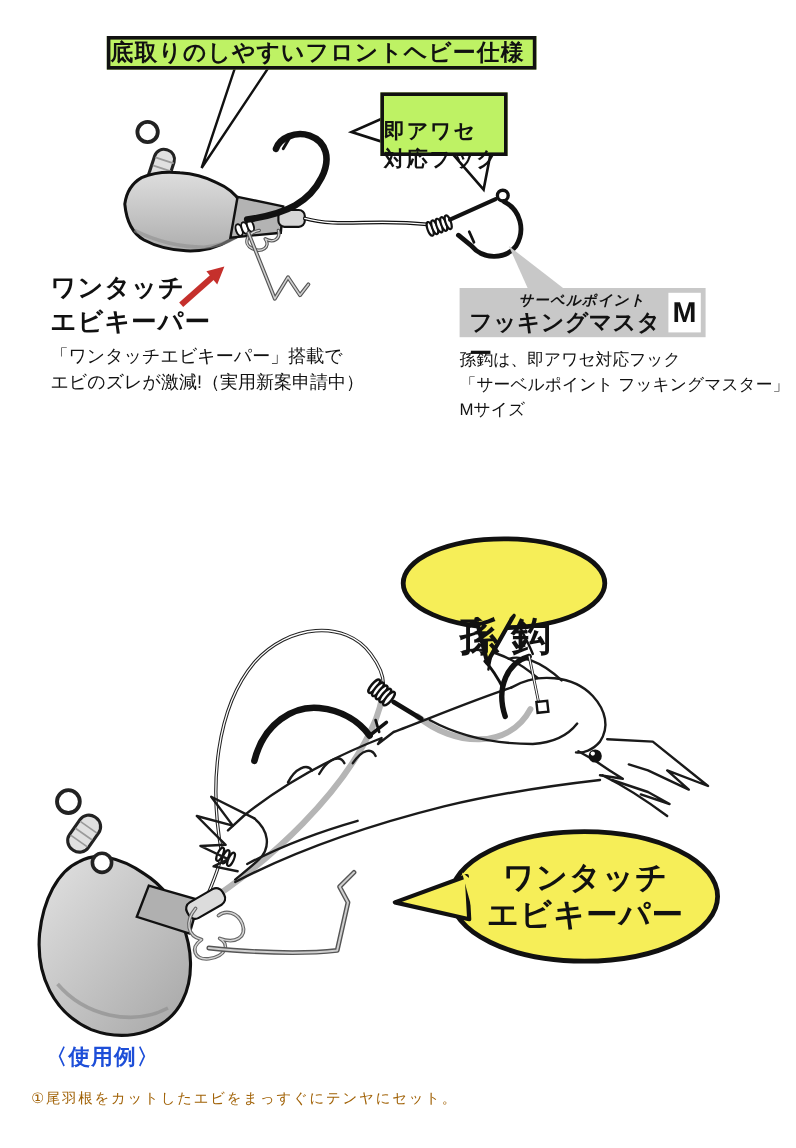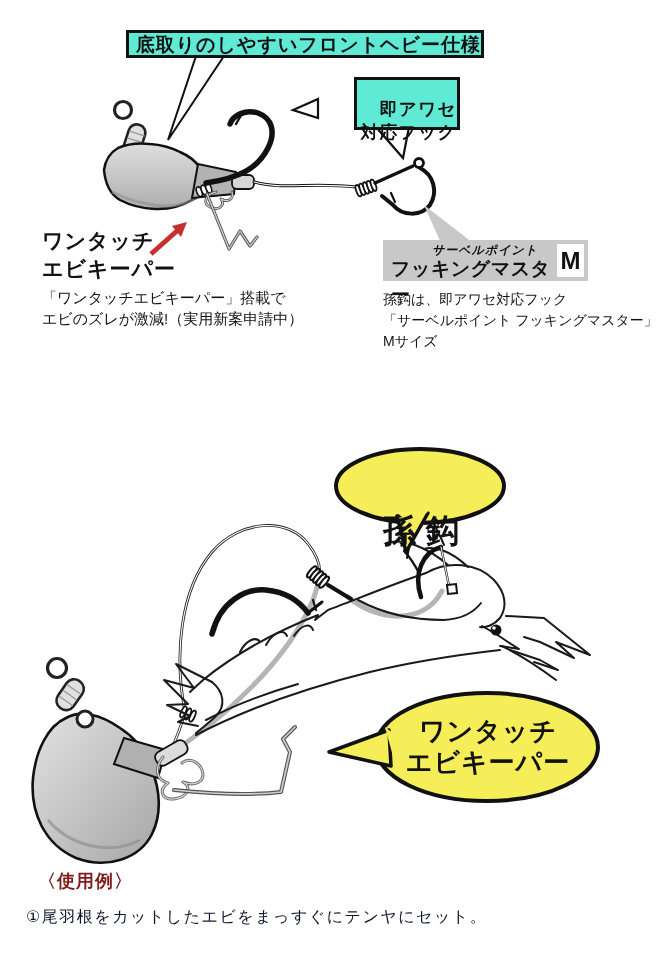--- a/index.html
+++ b/index.html
@@ -3,41 +3,41 @@
 <meta charset="utf-8">
 <style>
   html,body{margin:0;padding:0;background:#fff;}
   #canvas{
     position:relative;width:663px;height:957px;background:#ffffff;overflow:hidden;
     font-family:"Liberation Sans","DejaVu Sans",sans-serif;color:#1a1a1a;
   }
   #art{position:absolute;left:0;top:0;z-index:1;}
   .ov{position:absolute;z-index:2;}
   .callout-box{
-    background:#5eead4;border:3px solid #111;box-sizing:border-box;
-    font-weight:bold;text-align:right;color:#111;margin-left:37px;
+    background:#bef264;border:3px solid #111;box-sizing:border-box;
+    font-weight:bold;text-align:left;color:#111;
   }
   #front-heavy{left:89px;top:30px;width:358px;height:28px;font-size:19px;line-height:23px;letter-spacing:1px;}
   #hook-callout{left:317px;top:77px;width:106px;height:53px;font-size:17.5px;line-height:23px;letter-spacing:1.5px;padding-top:18px;}
   #keeper-heading{left:42px;top:227px;font-size:21px;font-weight:bold;line-height:28px;letter-spacing:1px;color:#111;}
   #keeper-desc{left:42px;top:287px;font-size:15px;line-height:21px;color:#111;}
   #brand-plate{left:383px;top:240px;width:205px;height:41px;background:#c8c8c8;box-sizing:border-box;}
   #brand-series{position:absolute;left:0;top:2px;width:172px;text-align:center;
     font-size:12px;font-weight:bold;font-style:italic;color:#111;letter-spacing:1px;padding-left:16px;}
   #brand-model{position:absolute;left:8px;top:16px;width:164px;text-align:left;
     font-size:19px;font-weight:bold;color:#111;letter-spacing:0.5px;}
   #size-badge{position:absolute;right:4px;top:4px;width:27px;height:33px;background:#fff;
     font-size:24px;font-weight:bold;text-align:center;line-height:33px;color:#111;}
   #assist-note{left:383px;top:289px;font-size:14px;line-height:21px;color:#111;}
   #bubble-assist-text{left:336px;top:469px;width:170px;text-align:center;
     font-size:33px;font-weight:bold;letter-spacing:10px;padding-left:10px;box-sizing:border-box;color:#111;margin-top:40px;}
   #bubble-keeper-text{left:376px;top:716px;width:224px;text-align:center;
     font-size:26px;font-weight:bold;line-height:31px;letter-spacing:1px;color:#111;}
-  #usage-heading{left:38px;top:869px;font-size:18px;font-weight:bold;letter-spacing:1px;color:#7f1d1d;}
-  #usage-step{left:26px;top:907px;font-size:16px;letter-spacing:1.5px;color:#0f172a;}
+  #usage-heading{left:38px;top:869px;font-size:18px;font-weight:bold;letter-spacing:1px;color:#1d4ed8;}
+  #usage-step{left:26px;top:907px;font-size:12px;letter-spacing:1.5px;color:#a16207;}
 </style>
 </head>
 <body>
 
 <div id="canvas">
 
   <svg id="art" width="663" height="957" viewBox="0 0 663 957">
     <defs>
       <linearGradient id="gHead" x1="0" y1="0" x2="0" y2="1">
         <stop offset="0" stop-color="#dedede"></stop>

